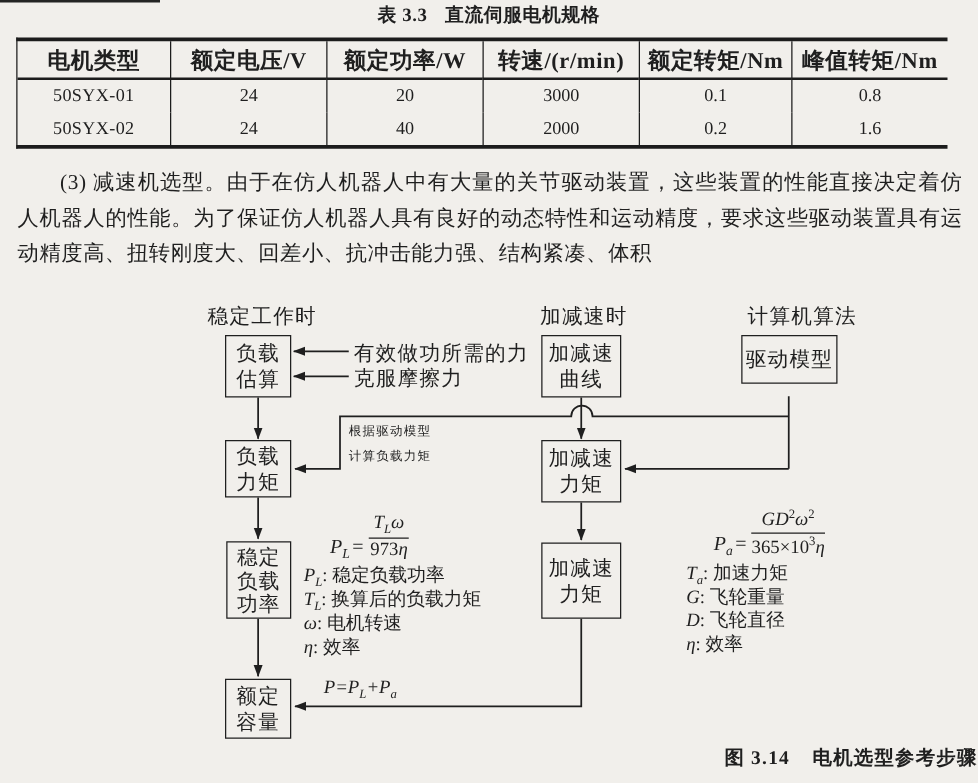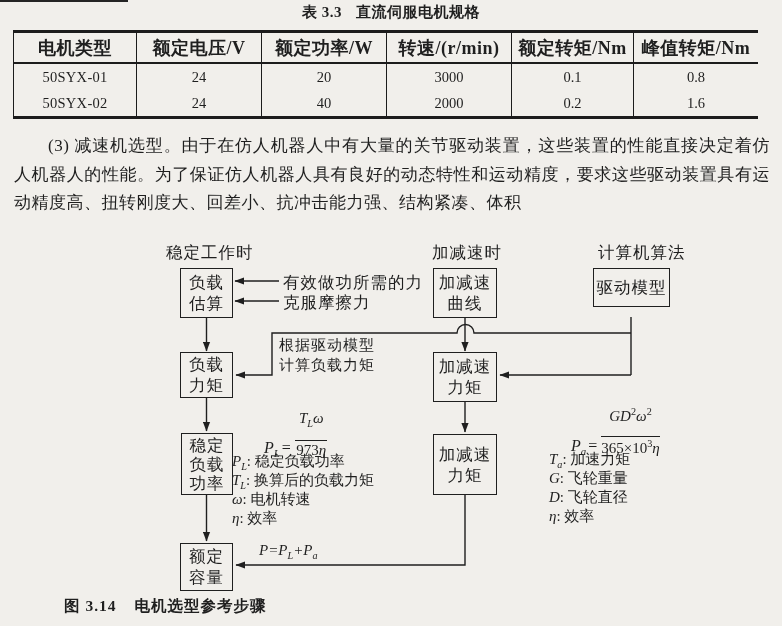--- a/index.html
+++ b/index.html
@@ -41,42 +41,42 @@
   .fc svg{position:absolute;left:0;top:0;}
   .fc .lines path, .fc .lines line{stroke:#1f1f1f;stroke-width:1.4;fill:none;}
   .fc .col-header{position:absolute;font-size:16.5px;letter-spacing:1px;white-space:nowrap;}
   .fbox{
     position:absolute;border:1.5px solid #1f1f1f;box-sizing:border-box;
     display:flex;flex-direction:column;align-items:center;justify-content:center;
     font-size:16.5px;line-height:21px;text-align:center;letter-spacing:1px;background:transparent;
   }
   .fbox.tri{line-height:19px;}
   .flabel{position:absolute;font-size:16.5px;letter-spacing:1px;white-space:nowrap;}
-  .fannot{position:absolute;font-size:15px;line-height:19.5px;letter-spacing:1px;white-space:nowrap;text-align:center;}
+  .fannot{position:absolute;font-size:10px;line-height:19.5px;letter-spacing:1px;white-space:nowrap;text-align:center;}
 
   .formula{position:absolute;display:flex;align-items:flex-end;font-size:16px;white-space:nowrap;}
   .formula i{font-style:italic;}
   .formula sub{font-size:.68em;font-style:italic;}
   .formula sup{font-size:.68em;}
   .frac{display:inline-block;text-align:center;vertical-align:middle;font-size:15px;margin-left:4px;}
-  .frac .num{display:block;border-bottom:1.2px solid #1f1f1f;padding:0 4px 11px;}
+  .frac .num{display:block;border-bottom:1.2px solid #1f1f1f;padding:0 4px 1px;}
   .frac .den{display:block;padding-top:1px;}
   .eq{margin-left:2px;}
 
   .legend{position:absolute;font-size:15px;}
   .legend .li{height:19px;line-height:19px;white-space:nowrap;}
   .legend i{font-style:italic;}
   .legend sub{font-size:.68em;font-style:italic;}
 
   .sum-label{position:absolute;font-size:15px;white-space:nowrap;}
   .sum-label i{font-style:italic;}
   .sum-label sub{font-size:.68em;font-style:italic;}
 
   .fig-caption{
-    position:absolute;left:0;top:356px;width:782px;text-align:left;
+    position:absolute;left:0;top:356px;width:782px;text-align:right;
     font-weight:bold;font-size:15.5px;letter-spacing:1px;padding-left:64px;box-sizing:border-box;
   }
   .fig-caption .gap{display:inline-block;width:18px;}
 </style>
 </head>
 <body style="background: rgb(241, 239, 235); color: rgb(31, 31, 31);">
 
 <div class="abs edge-artifact"></div>
 
 <div class="abs tbl-title">
@@ -181,21 +181,21 @@
   </div>
 
   <div class="formula" style="left:264px;top:170px;">
     <span><i>P</i><sub>L</sub><span class="eq">=</span></span>
     <span class="frac">
       <span class="num"><i>T</i><sub>L</sub><i>ω</i></span>
       <span class="den"><span>973</span><i>η</i></span>
     </span>
   </div>
 
-  <div class="legend" style="left:232px;top:212px;">
+  <div class="legend" style="left:243px;top:212px;">
     <div class="li"><i>P</i><sub>L</sub><span>: 稳定负载功率</span></div>
     <div class="li"><i>T</i><sub>L</sub><span>: 换算后的负载力矩</span></div>
     <div class="li"><i>ω</i><sub></sub><span>: 电机转速</span></div>
     <div class="li"><i>η</i><sub></sub><span>: 效率</span></div>
   </div>
 
   <div class="formula" style="left:571px;top:166px;">
     <span><i>P</i><sub>a</sub><span class="eq">=</span></span>
     <span class="frac">
       <span class="num"><i>GD</i><sup>2</sup><i>ω</i><sup>2</sup></span>

